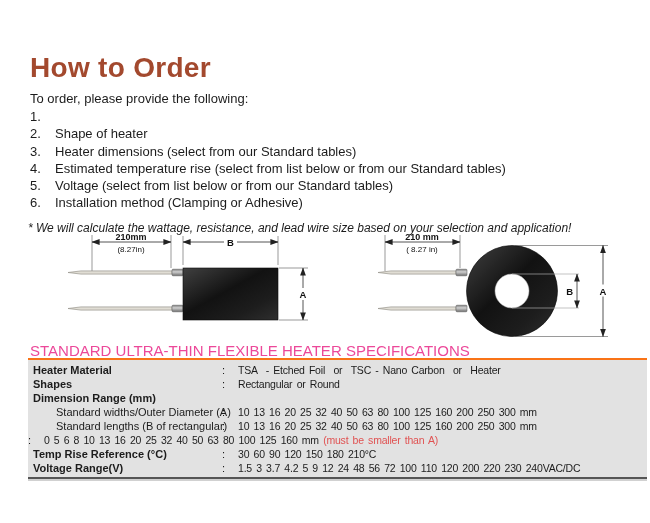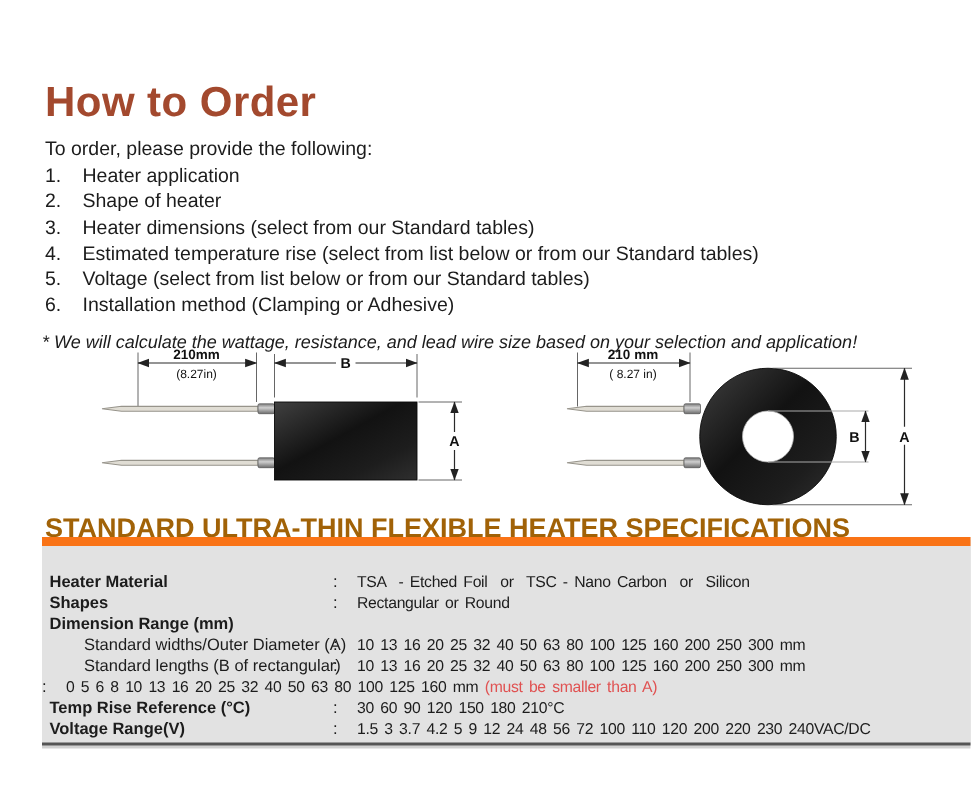--- a/index.html
+++ b/index.html
@@ -15,44 +15,43 @@
   .step-num { width:25px; }
   .note { position:absolute; left:28px; top:221px; font-size:12px; font-style:italic; }
 
   .diag-left  { position:absolute; left:55px;  top:227px; }
   .diag-right { position:absolute; left:355px; top:227px; }
   svg text { font-family:"Liberation Sans", sans-serif; fill:#111; }
   .dim-line { stroke:#2a2a2a; stroke-width:0.8; }
   .ext-line { stroke:#555; stroke-width:0.6; }
   .b-guide  { stroke:#aaa; stroke-width:0.7; }
 
-  .spec-heading { position:absolute; left:30px; top:342px; font-size:18px;
-    font-weight:bold; color:#a16207; }
+  .spec-heading { position:absolute; left:30px; top:342px; font-size:15px;
+    font-weight:normal; color:#ec4899; }
   .spec-table { position:absolute; left:28px; top:358px; width:619px;
-    background:#e2e2e2; border-top:6px solid #f97316; border-bottom:2px solid #555;
-    box-shadow:0 2px 0 rgba(0,0,0,0.18); padding:17px 0 2px 0; }
+    background:#e2e2e2; border-top:2px solid #f97316; border-bottom:2px solid #555;
+    box-shadow:0 2px 0 rgba(0,0,0,0.18); padding:3px 0 2px 0; }
   .trow { display:flex; height:14px; line-height:14px; font-size:11px; }
   .tlabel { width:194px; padding-left:5px; font-weight:bold; white-space:pre; }
   .tlabel.indent { padding-left:28px; font-weight:normal; }
   .tcolon { width:16px; font-weight:normal; }
   .tval { flex:1; white-space:pre; font-size:10.5px; letter-spacing:-0.2px; word-spacing:1.5px; }
   .tred { color:#e05252; }
 </style>
 </head>
 <body>
 
 <div class="page">
 
   <div class="title">How to Order</div>
   <div class="intro">To order, please provide the following:</div>
 
   <div class="steps">
     <div class="step">
       <span class="step-num">1.</span>
-      <span class="step-text">Heater application</span>
     </div>
     <div class="step">
       <span class="step-num">2.</span>
       <span class="step-text">Shape of heater</span>
     </div>
     <div class="step">
       <span class="step-num">3.</span>
       <span class="step-text">Heater dimensions (select from our Standard tables)</span>
     </div>
     <div class="step">
@@ -142,21 +141,21 @@
     <rect x="241.5" y="57.5" width="13" height="12" fill="#ffffff"></rect>
     <text x="248" y="67.5" text-anchor="middle" font-size="9.5" font-weight="bold">A</text>
   </svg>
 
   <div class="spec-heading">STANDARD ULTRA-THIN FLEXIBLE HEATER SPECIFICATIONS</div>
 
   <div class="spec-table">
     <div class="trow">
       <div class="tlabel">Heater Material</div>
       <div class="tcolon">:</div>
-      <div class="tval"><span>TSA  - Etched Foil  or  TSC - Nano Carbon  or  Silicon</span><span class="tred"></span></div>
+      <div class="tval"><span>TSA  - Etched Foil  or  TSC - Nano Carbon  or  Heater</span><span class="tred"></span></div>
     </div>
     <div class="trow">
       <div class="tlabel">Shapes</div>
       <div class="tcolon">:</div>
       <div class="tval"><span>Rectangular or Round</span><span class="tred"></span></div>
     </div>
     <div class="trow">
       <div class="tlabel">Dimension Range (mm)</div>
       <div class="tcolon"></div>
       <div class="tval"><span></span><span class="tred"></span></div>

